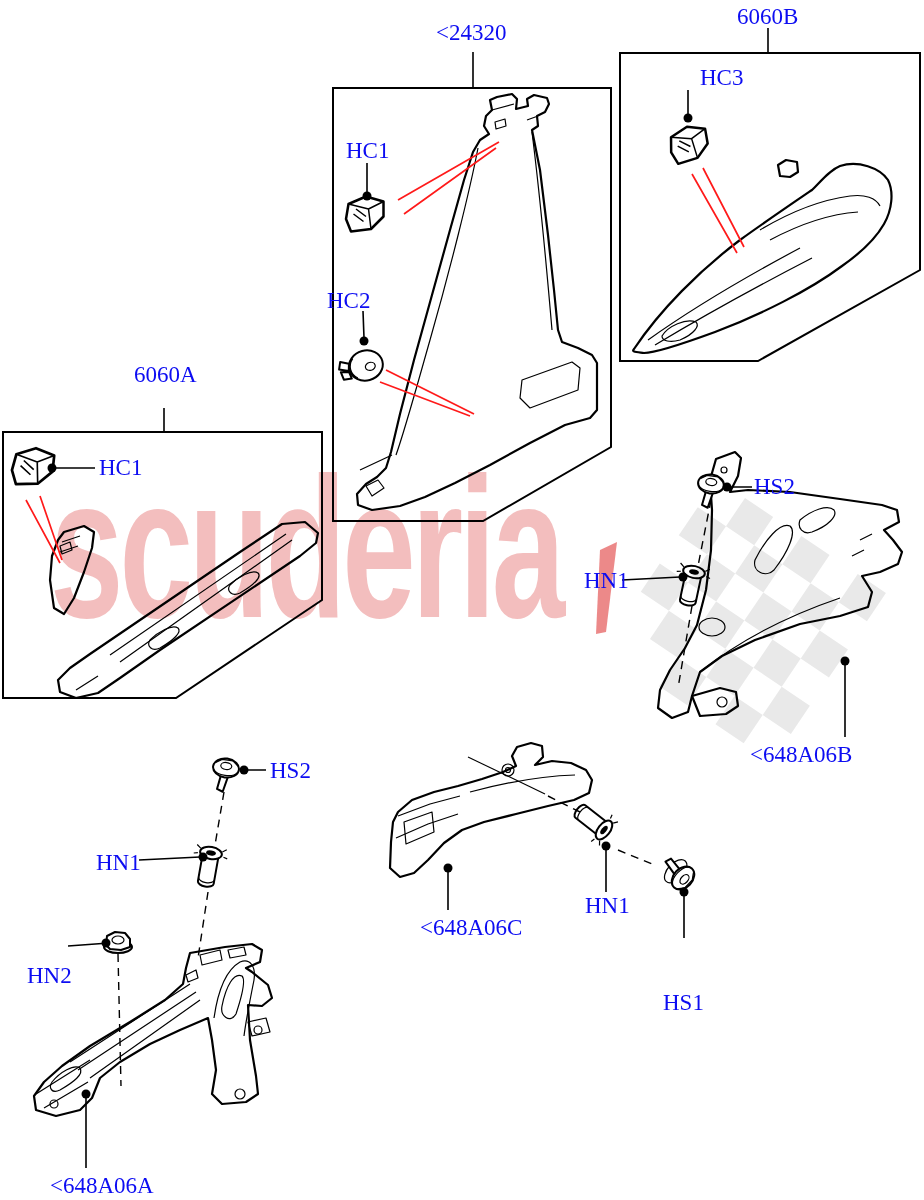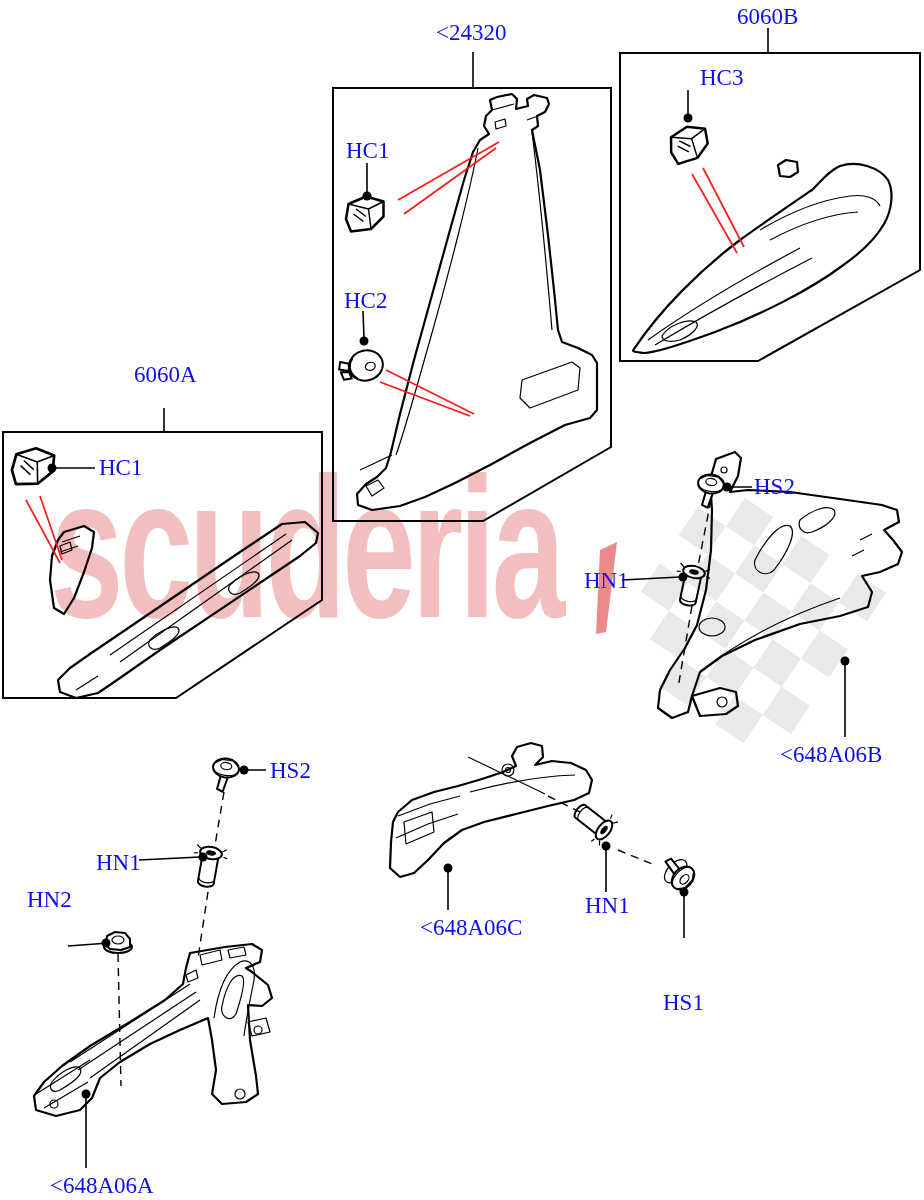--- a/index.html
+++ b/index.html
@@ -270,27 +270,27 @@
       <path class="axis" d="M468,757 L545,794"></path>
       <path class="dash" d="M548,796 L580,812 M618,850 L652,864"></path>
     </g>
   </svg>
 
   <div id="labels">
     <div class="lbl" style="left:436px;top:21px">&lt;24320</div>
     <div class="lbl" style="left:737px;top:5px">6060B</div>
     <div class="lbl" style="left:700px;top:66px">HC3</div>
     <div class="lbl" style="left:346px;top:139px">HC1</div>
-    <div class="lbl" style="left:344px;top:289px">HC2</div>
+    <div class="lbl" style="left:327px;top:289px">HC2</div>
     <div class="lbl" style="left:134px;top:363px">6060A</div>
     <div class="lbl" style="left:99px;top:456px">HC1</div>
     <div class="lbl" style="left:754px;top:475px">HS2</div>
     <div class="lbl" style="left:584px;top:569px">HN1</div>
-    <div class="lbl" style="left:780px;top:743px">&lt;648A06B</div>
+    <div class="lbl" style="left:750px;top:743px">&lt;648A06B</div>
     <div class="lbl" style="left:270px;top:759px">HS2</div>
     <div class="lbl" style="left:96px;top:851px">HN1</div>
-    <div class="lbl" style="left:27px;top:888px">HN2</div>
+    <div class="lbl" style="left:27px;top:964px">HN2</div>
     <div class="lbl" style="left:420px;top:916px">&lt;648A06C</div>
     <div class="lbl" style="left:585px;top:894px">HN1</div>
     <div class="lbl" style="left:663px;top:991px">HS1</div>
     <div class="lbl" style="left:50px;top:1174px">&lt;648A06A</div>
   </div>
 </div>
 
 </body></html>

